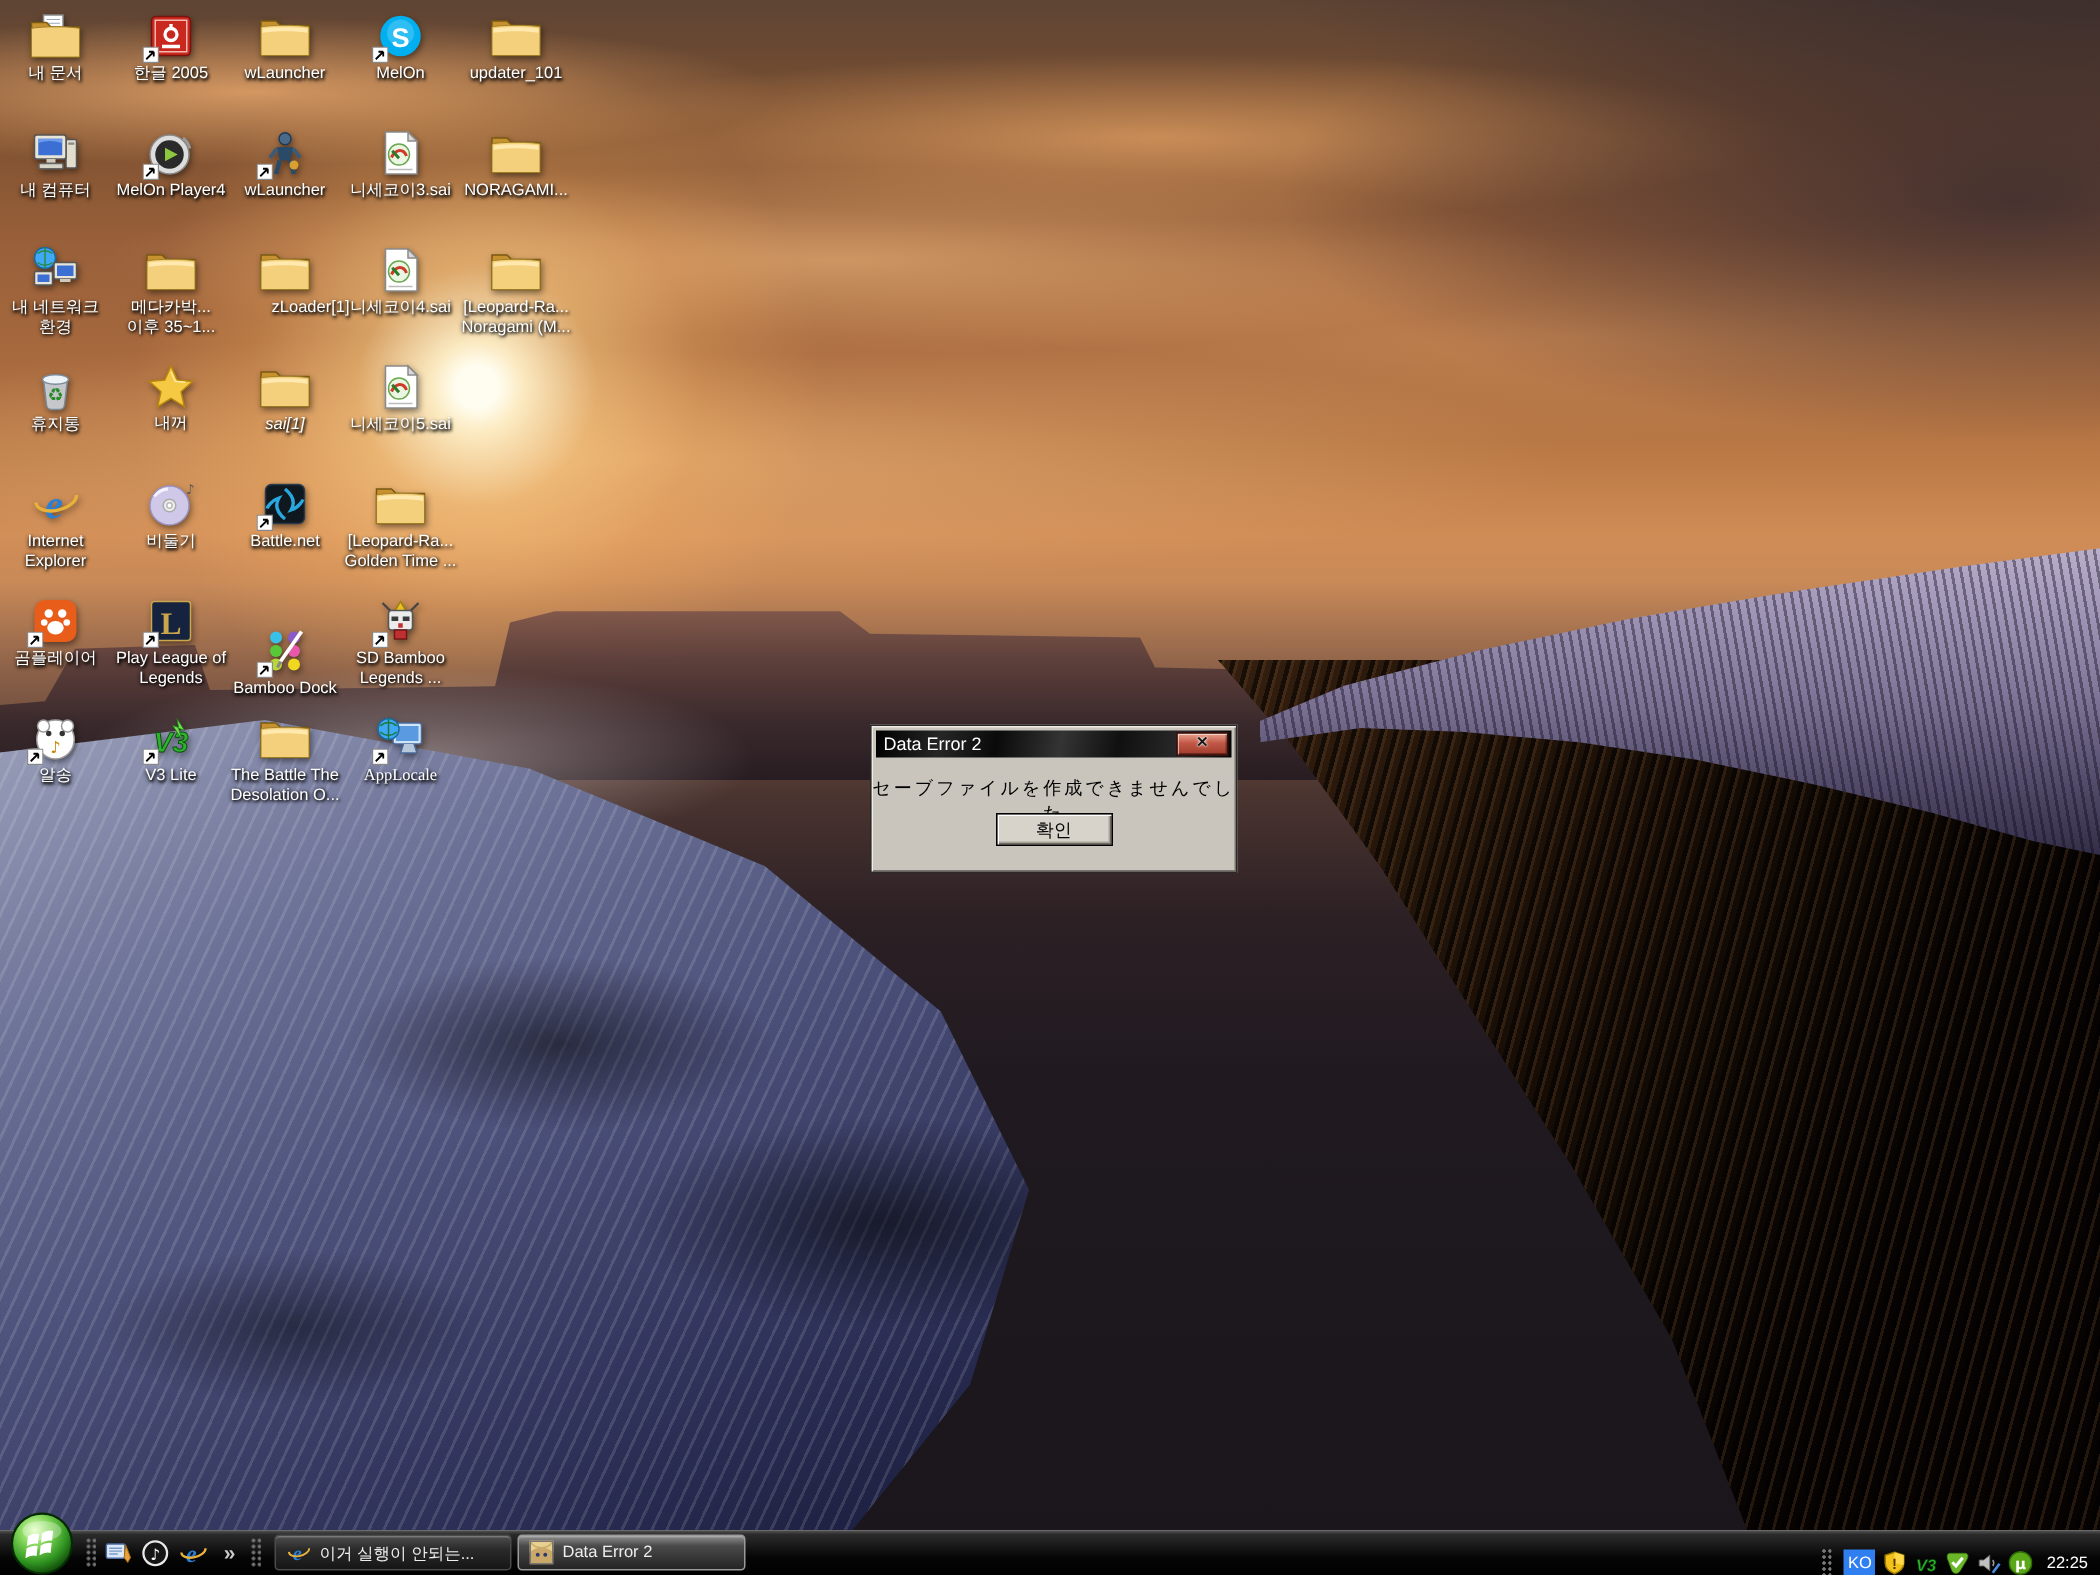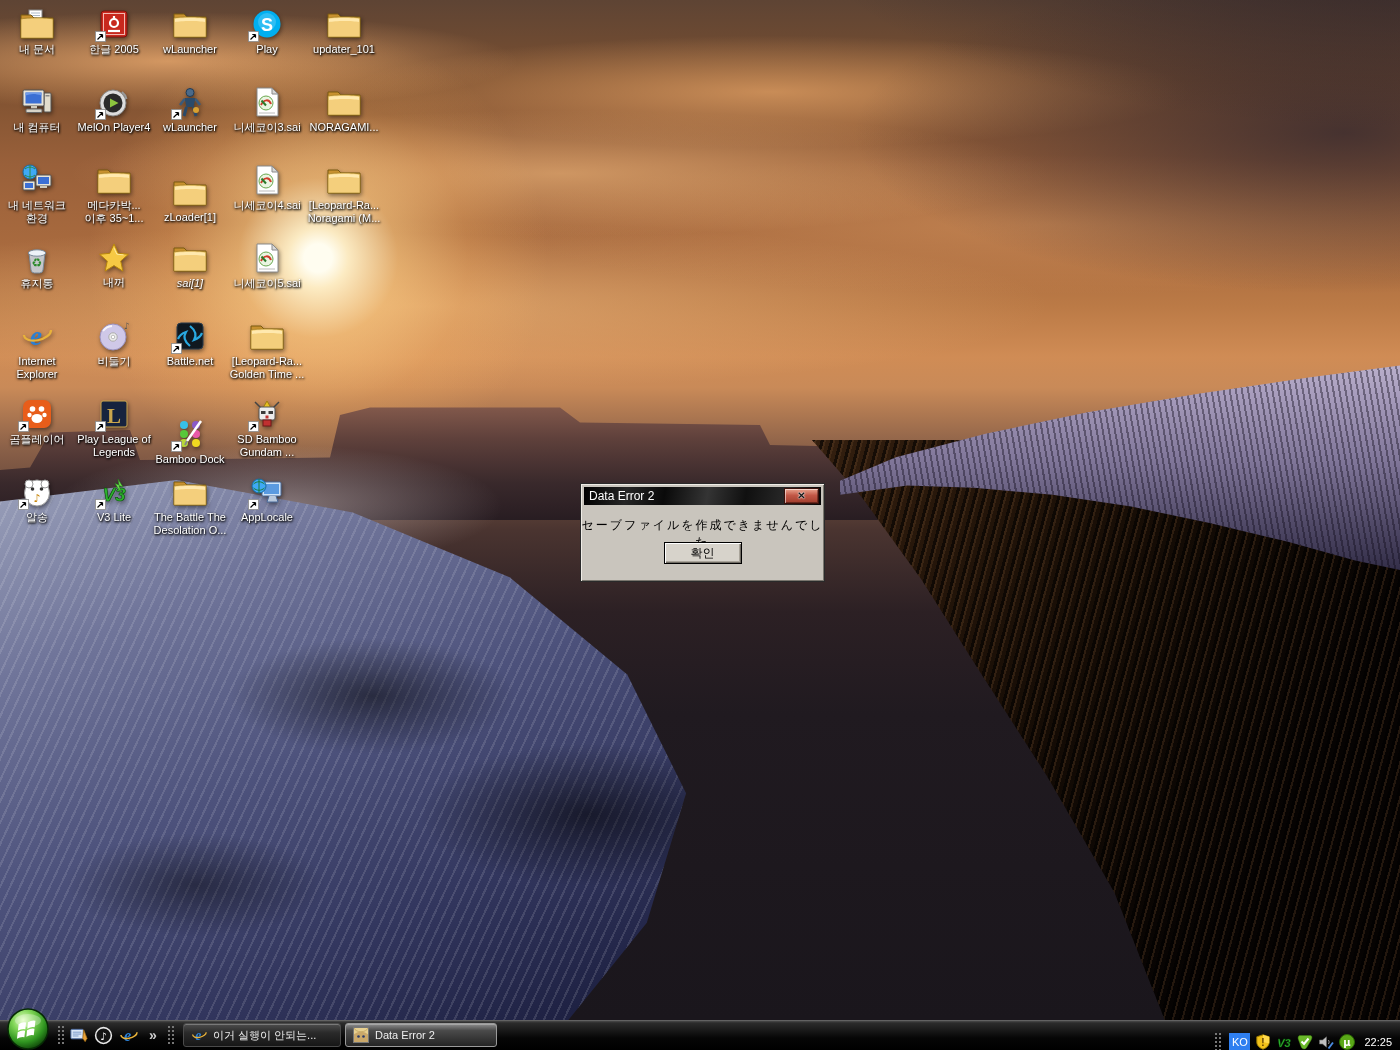--- a/index.html
+++ b/index.html
@@ -150,21 +150,21 @@
               <circle cx="16" cy="16" r="13.5" fill="#00aff0"></circle>
               <circle cx="16" cy="14" r="9" fill="#2ebef4"></circle>
               <text x="16" y="23" font-size="18" font-weight="bold" fill="#fff" text-anchor="middle" font-family="Liberation Sans,sans-serif">S</text>
             </svg><span class="sc">
               <svg viewBox="0 0 11 11">
                 <rect x=".4" y=".4" width="10.2" height="10.2" fill="#fff" stroke="#888" stroke-width=".8"></rect>
                 <path d="M2.5 8.5L7.5 3.5M7.5 3.5v3.2M7.5 3.5H4.3" stroke="#000" stroke-width="1.2" fill="none"></path>
               </svg>
             </span></div>
           <div class="dicon-label">
-            <div>Play</div>
+            <div>MelOn</div>
           </div>
         </div>
         <div class="dicon" style="left: 344px; top: 8px;">
           <div class="dicon-img"><svg viewBox="0 0 34 28">
               <path d="M1 4h10l3 3h19v20H1z" fill="#c8912f" stroke="#7a5a10"></path>
               <path d="M1 8C6 6.5 28 6.5 33 8v19H1z" fill="#f4cf7c" stroke="#9a7a20" stroke-width=".6"></path>
               <path d="M2 9c6-1.2 24-1.2 30 0v3C26 10.5 8 10.5 2 12z" fill="#ffe9ae"></path>
             </svg></div>
           <div class="dicon-label">
             <div>updater_101</div>
@@ -259,21 +259,21 @@
           <div class="dicon-img"><svg viewBox="0 0 34 28">
               <path d="M1 4h10l3 3h19v20H1z" fill="#c8912f" stroke="#7a5a10"></path>
               <path d="M1 8C6 6.5 28 6.5 33 8v19H1z" fill="#f4cf7c" stroke="#9a7a20" stroke-width=".6"></path>
               <path d="M2 9c6-1.2 24-1.2 30 0v3C26 10.5 8 10.5 2 12z" fill="#ffe9ae"></path>
             </svg></div>
           <div class="dicon-label">
             <div>메다카박...</div>
             <div>이후 35~1...</div>
           </div>
         </div>
-        <div class="dicon" style="left: 190px; top: 176px;">
+        <div class="dicon" style="left: 190px; top: 164px; text-align: right;">
           <div class="dicon-img"><svg viewBox="0 0 34 28">
               <path d="M1 4h10l3 3h19v20H1z" fill="#c8912f" stroke="#7a5a10"></path>
               <path d="M1 8C6 6.5 28 6.5 33 8v19H1z" fill="#f4cf7c" stroke="#9a7a20" stroke-width=".6"></path>
               <path d="M2 9c6-1.2 24-1.2 30 0v3C26 10.5 8 10.5 2 12z" fill="#ffe9ae"></path>
             </svg></div>
           <div class="dicon-label">
             <div>zLoader[1]</div>
           </div>
         </div>
         <div class="dicon" style="left: 267px; top: 164px;">
@@ -454,21 +454,21 @@
               <rect x="12" y="22" width="8" height="6" fill="#c03030" stroke="#701818"></rect>
               <rect x="14.5" y="17.5" width="3" height="3" fill="#c03030"></rect>
             </svg><span class="sc">
               <svg viewBox="0 0 11 11">
                 <rect x=".4" y=".4" width="10.2" height="10.2" fill="#fff" stroke="#888" stroke-width=".8"></rect>
                 <path d="M2.5 8.5L7.5 3.5M7.5 3.5v3.2M7.5 3.5H4.3" stroke="#000" stroke-width="1.2" fill="none"></path>
               </svg>
             </span></div>
           <div class="dicon-label">
             <div>SD Bamboo</div>
-            <div>Gundam ...</div>
+            <div>Legends ...</div>
           </div>
         </div>
         <div class="dicon" style="left: 37px; top: 476px;">
           <div class="dicon-img"><svg viewBox="0 0 32 32">
               <ellipse cx="16" cy="17" rx="12.5" ry="13" fill="#fff" stroke="#999"></ellipse>
               <circle cx="8" cy="8" r="4" fill="#fff" stroke="#999"></circle>
               <circle cx="24" cy="8" r="4" fill="#fff" stroke="#999"></circle>
               <circle cx="11.5" cy="13" r="1.8" fill="#333"></circle>
               <circle cx="20.5" cy="13" r="1.8" fill="#333"></circle>
               <text x="16" y="26" font-size="11" text-anchor="middle" fill="#c8860a" font-family="DejaVu Sans,sans-serif">♪</text>
@@ -500,21 +500,21 @@
           <div class="dicon-img"><svg viewBox="0 0 34 28">
               <path d="M1 4h10l3 3h19v20H1z" fill="#c8912f" stroke="#7a5a10"></path>
               <path d="M1 8C6 6.5 28 6.5 33 8v19H1z" fill="#f4cf7c" stroke="#9a7a20" stroke-width=".6"></path>
               <path d="M2 9c6-1.2 24-1.2 30 0v3C26 10.5 8 10.5 2 12z" fill="#ffe9ae"></path>
             </svg></div>
           <div class="dicon-label">
             <div>The Battle The</div>
             <div>Desolation O...</div>
           </div>
         </div>
-        <div class="dicon" style="left: 267px; top: 476px;">
+        <div class="dicon" style="left: 267px; top: 476px; font-family: Liberation Serif, serif;">
           <div class="dicon-img"><svg viewBox="0 0 32 32">
               <rect x="11" y="6" width="19" height="14" rx="1.5" fill="#cfe4f8" stroke="#4a6a9a"></rect>
               <rect x="13" y="8" width="15" height="10" fill="#5a9ae0"></rect>
               <path d="M18 20l-2 6h11l-2-6" fill="#b8c8dc" stroke="#4a6a9a"></path>
               <circle cx="8" cy="10" r="7" fill="#3fa9f5" stroke="#1a6aa0"></circle>
               <path d="M2.5 8c3.5-3 7.5-3 11 0M2.5 12c3.5 3 7.5 3 11 0M8 3v14" stroke="#1a7a3a" fill="none"></path>
             </svg><span class="sc">
               <svg viewBox="0 0 11 11">
                 <rect x=".4" y=".4" width="10.2" height="10.2" fill="#fff" stroke="#888" stroke-width=".8"></rect>
                 <path d="M2.5 8.5L7.5 3.5M7.5 3.5v3.2M7.5 3.5H4.3" stroke="#000" stroke-width="1.2" fill="none"></path>

